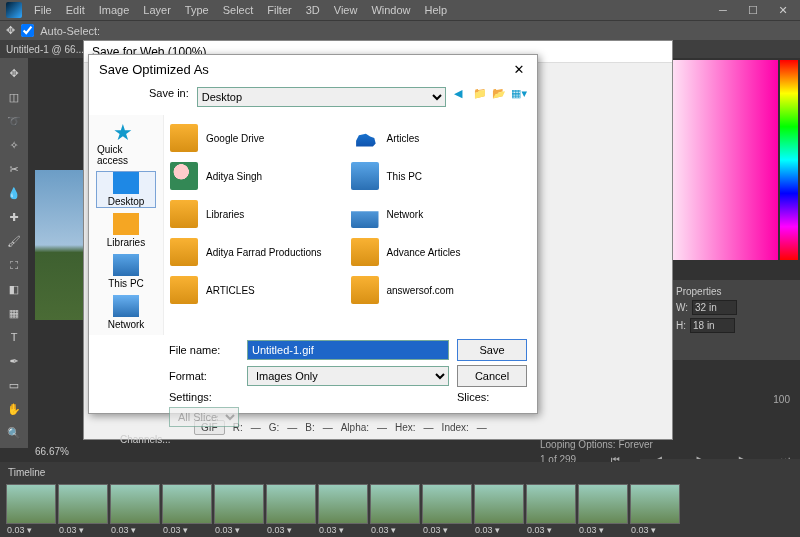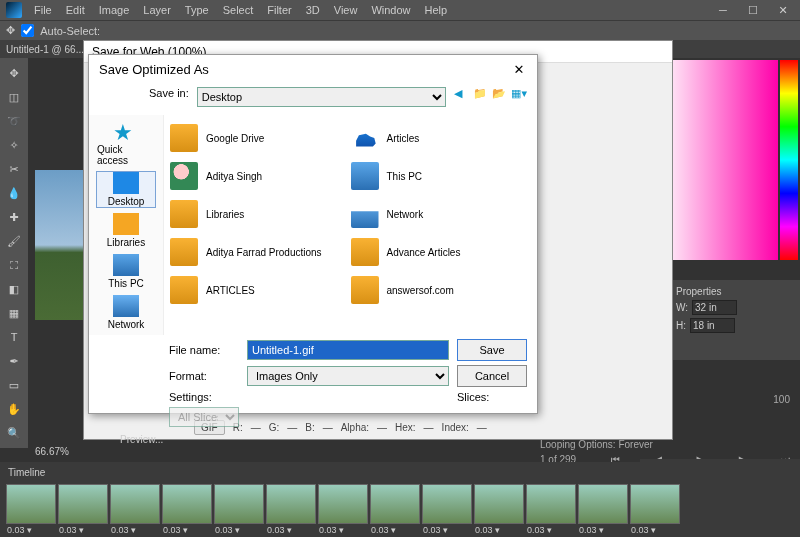--- a/index.html
+++ b/index.html
@@ -360,21 +360,21 @@
       <span>—</span>
     <span>Alpha:</span>
       <span>—</span>
     <span>Hex:</span>
       <span>—</span>
     <span>Index:</span>
       <span>—</span>
   </div>
 </div>
 
-<div style="position:absolute;left:120px;bottom:92px;font-size:10px;color:#ccc">Preview...</div>
+<div style="position:absolute;left:120px;bottom:92px;font-size:10px;color:#ccc">Channels...</div>
 
 <div class="dlg">
   <div class="dlg-title">
     <span>Save Optimized As</span>
     <span class="dlg-close">✕</span>
   </div>
   <div class="dlg-savein">
     <span>Save in:</span>
     <select><option>Desktop</option></select>
     <div class="dlg-tb">

